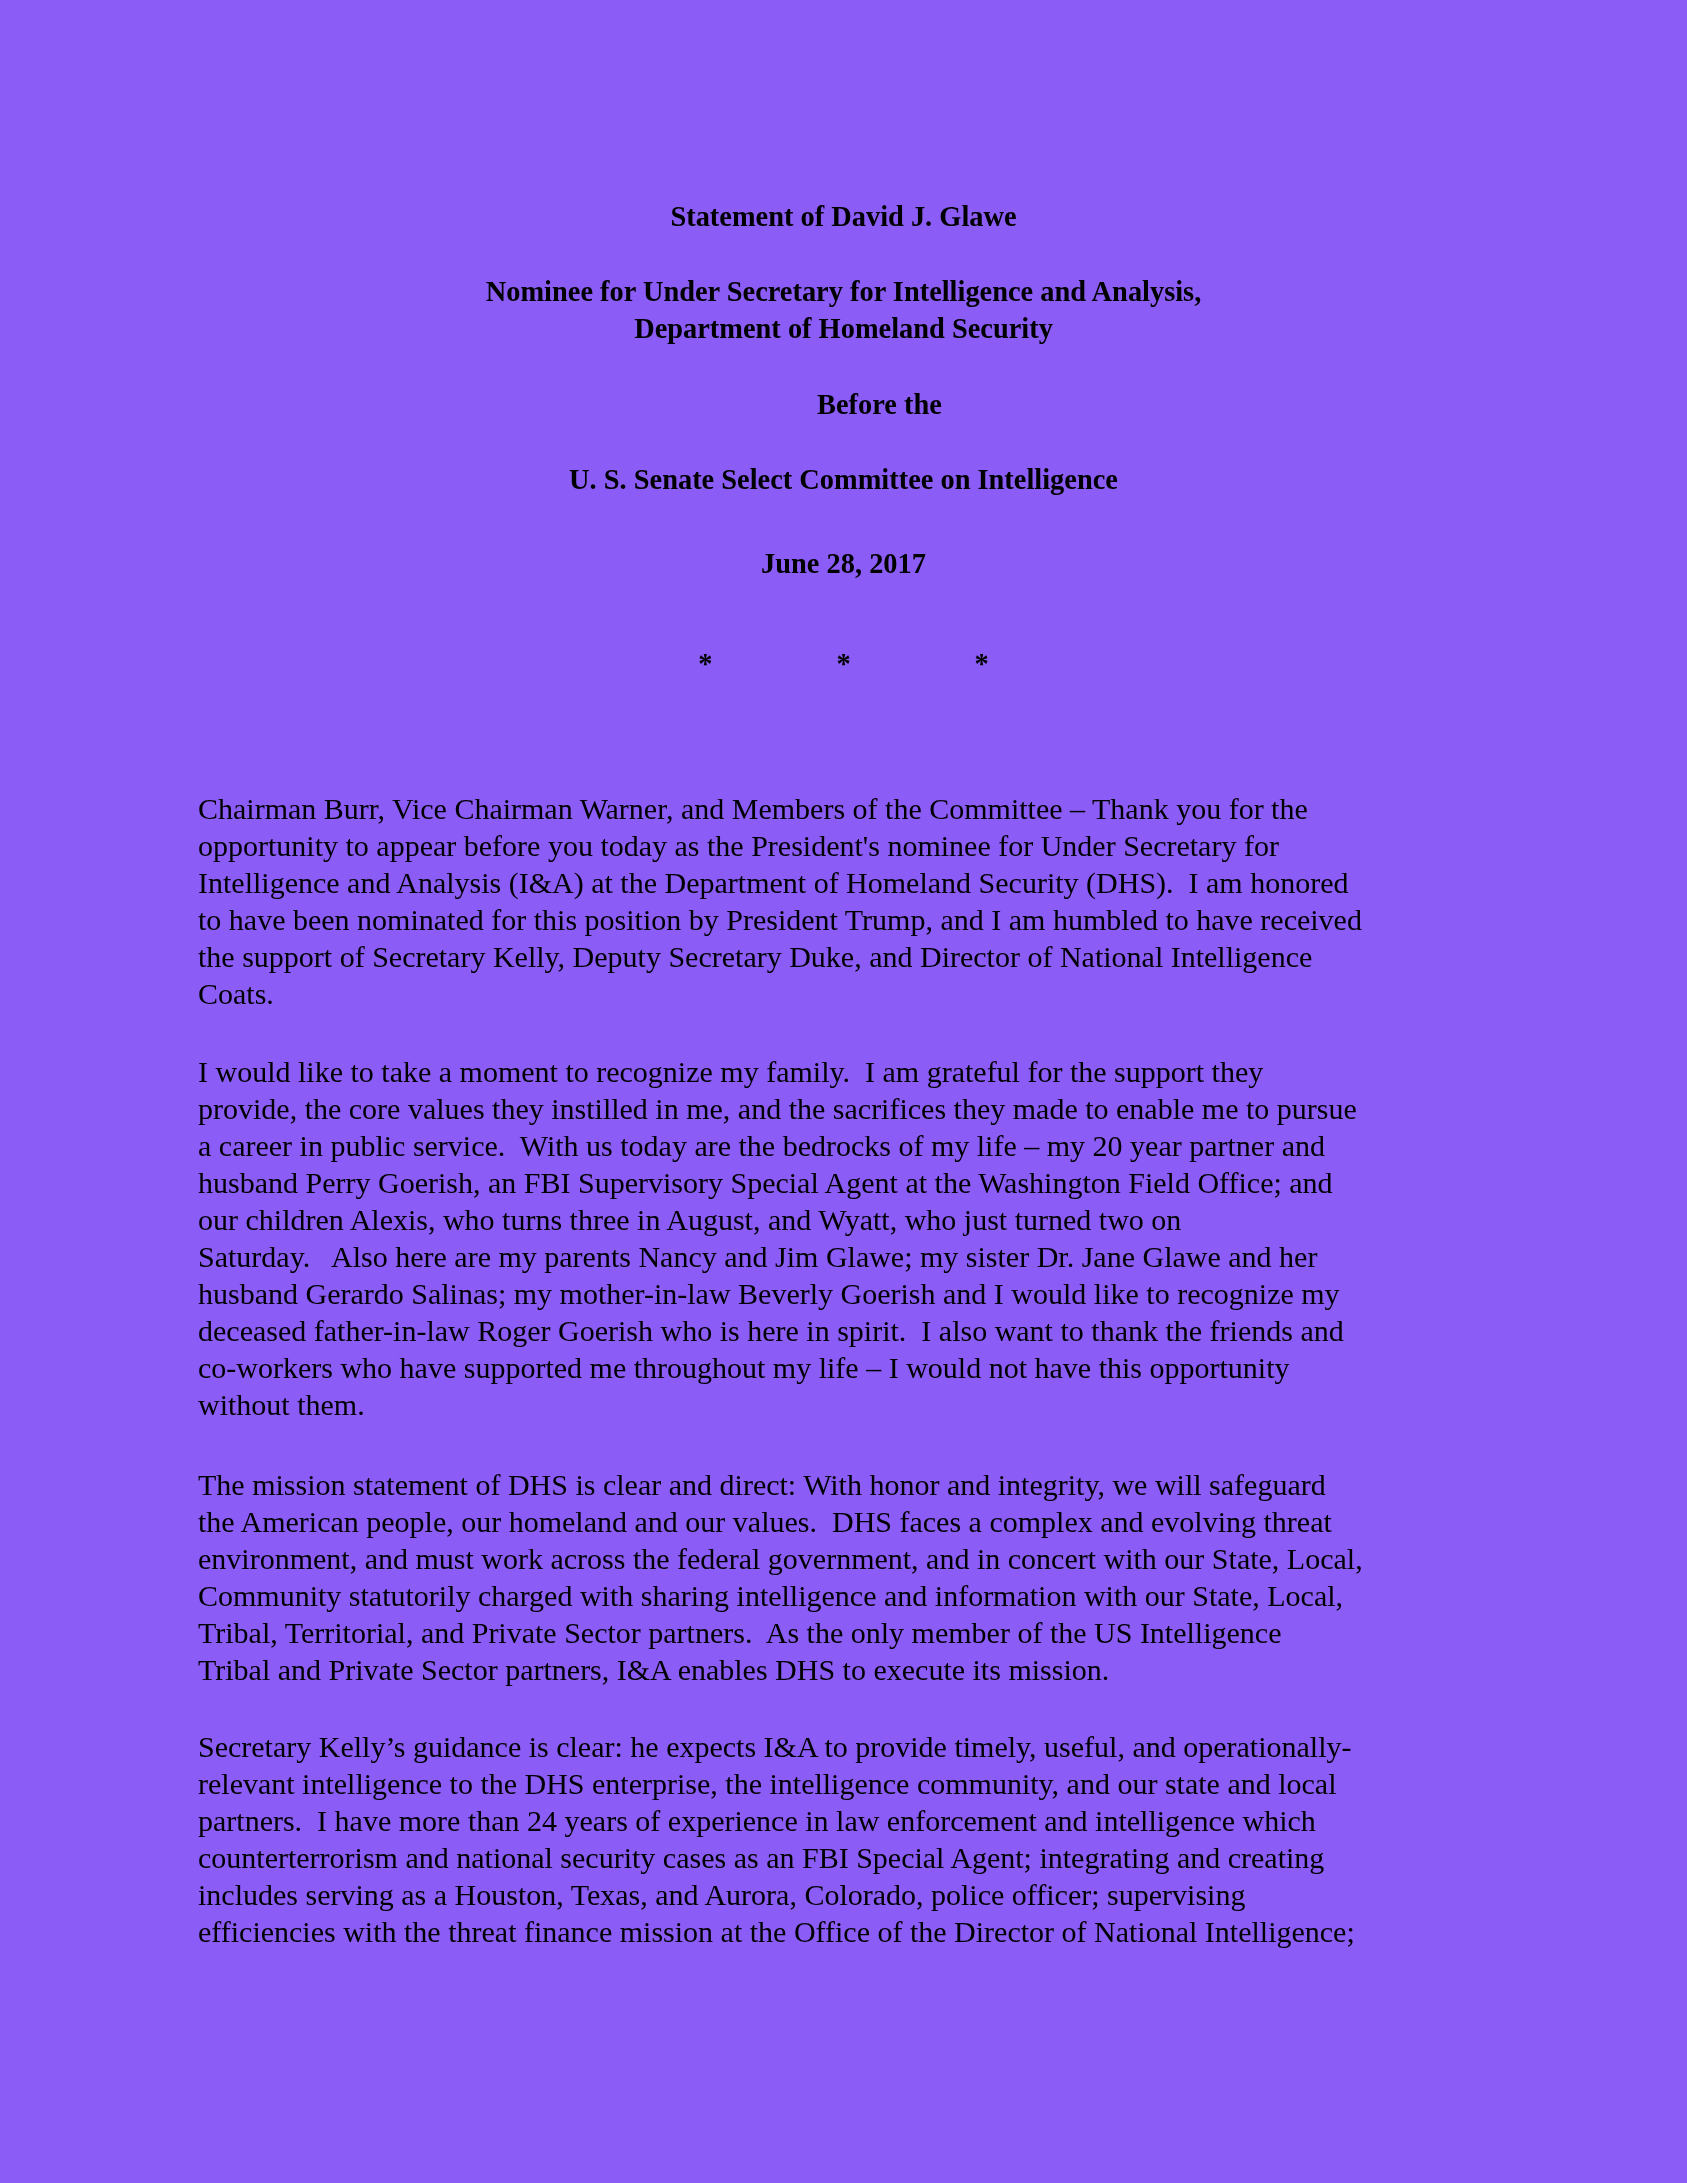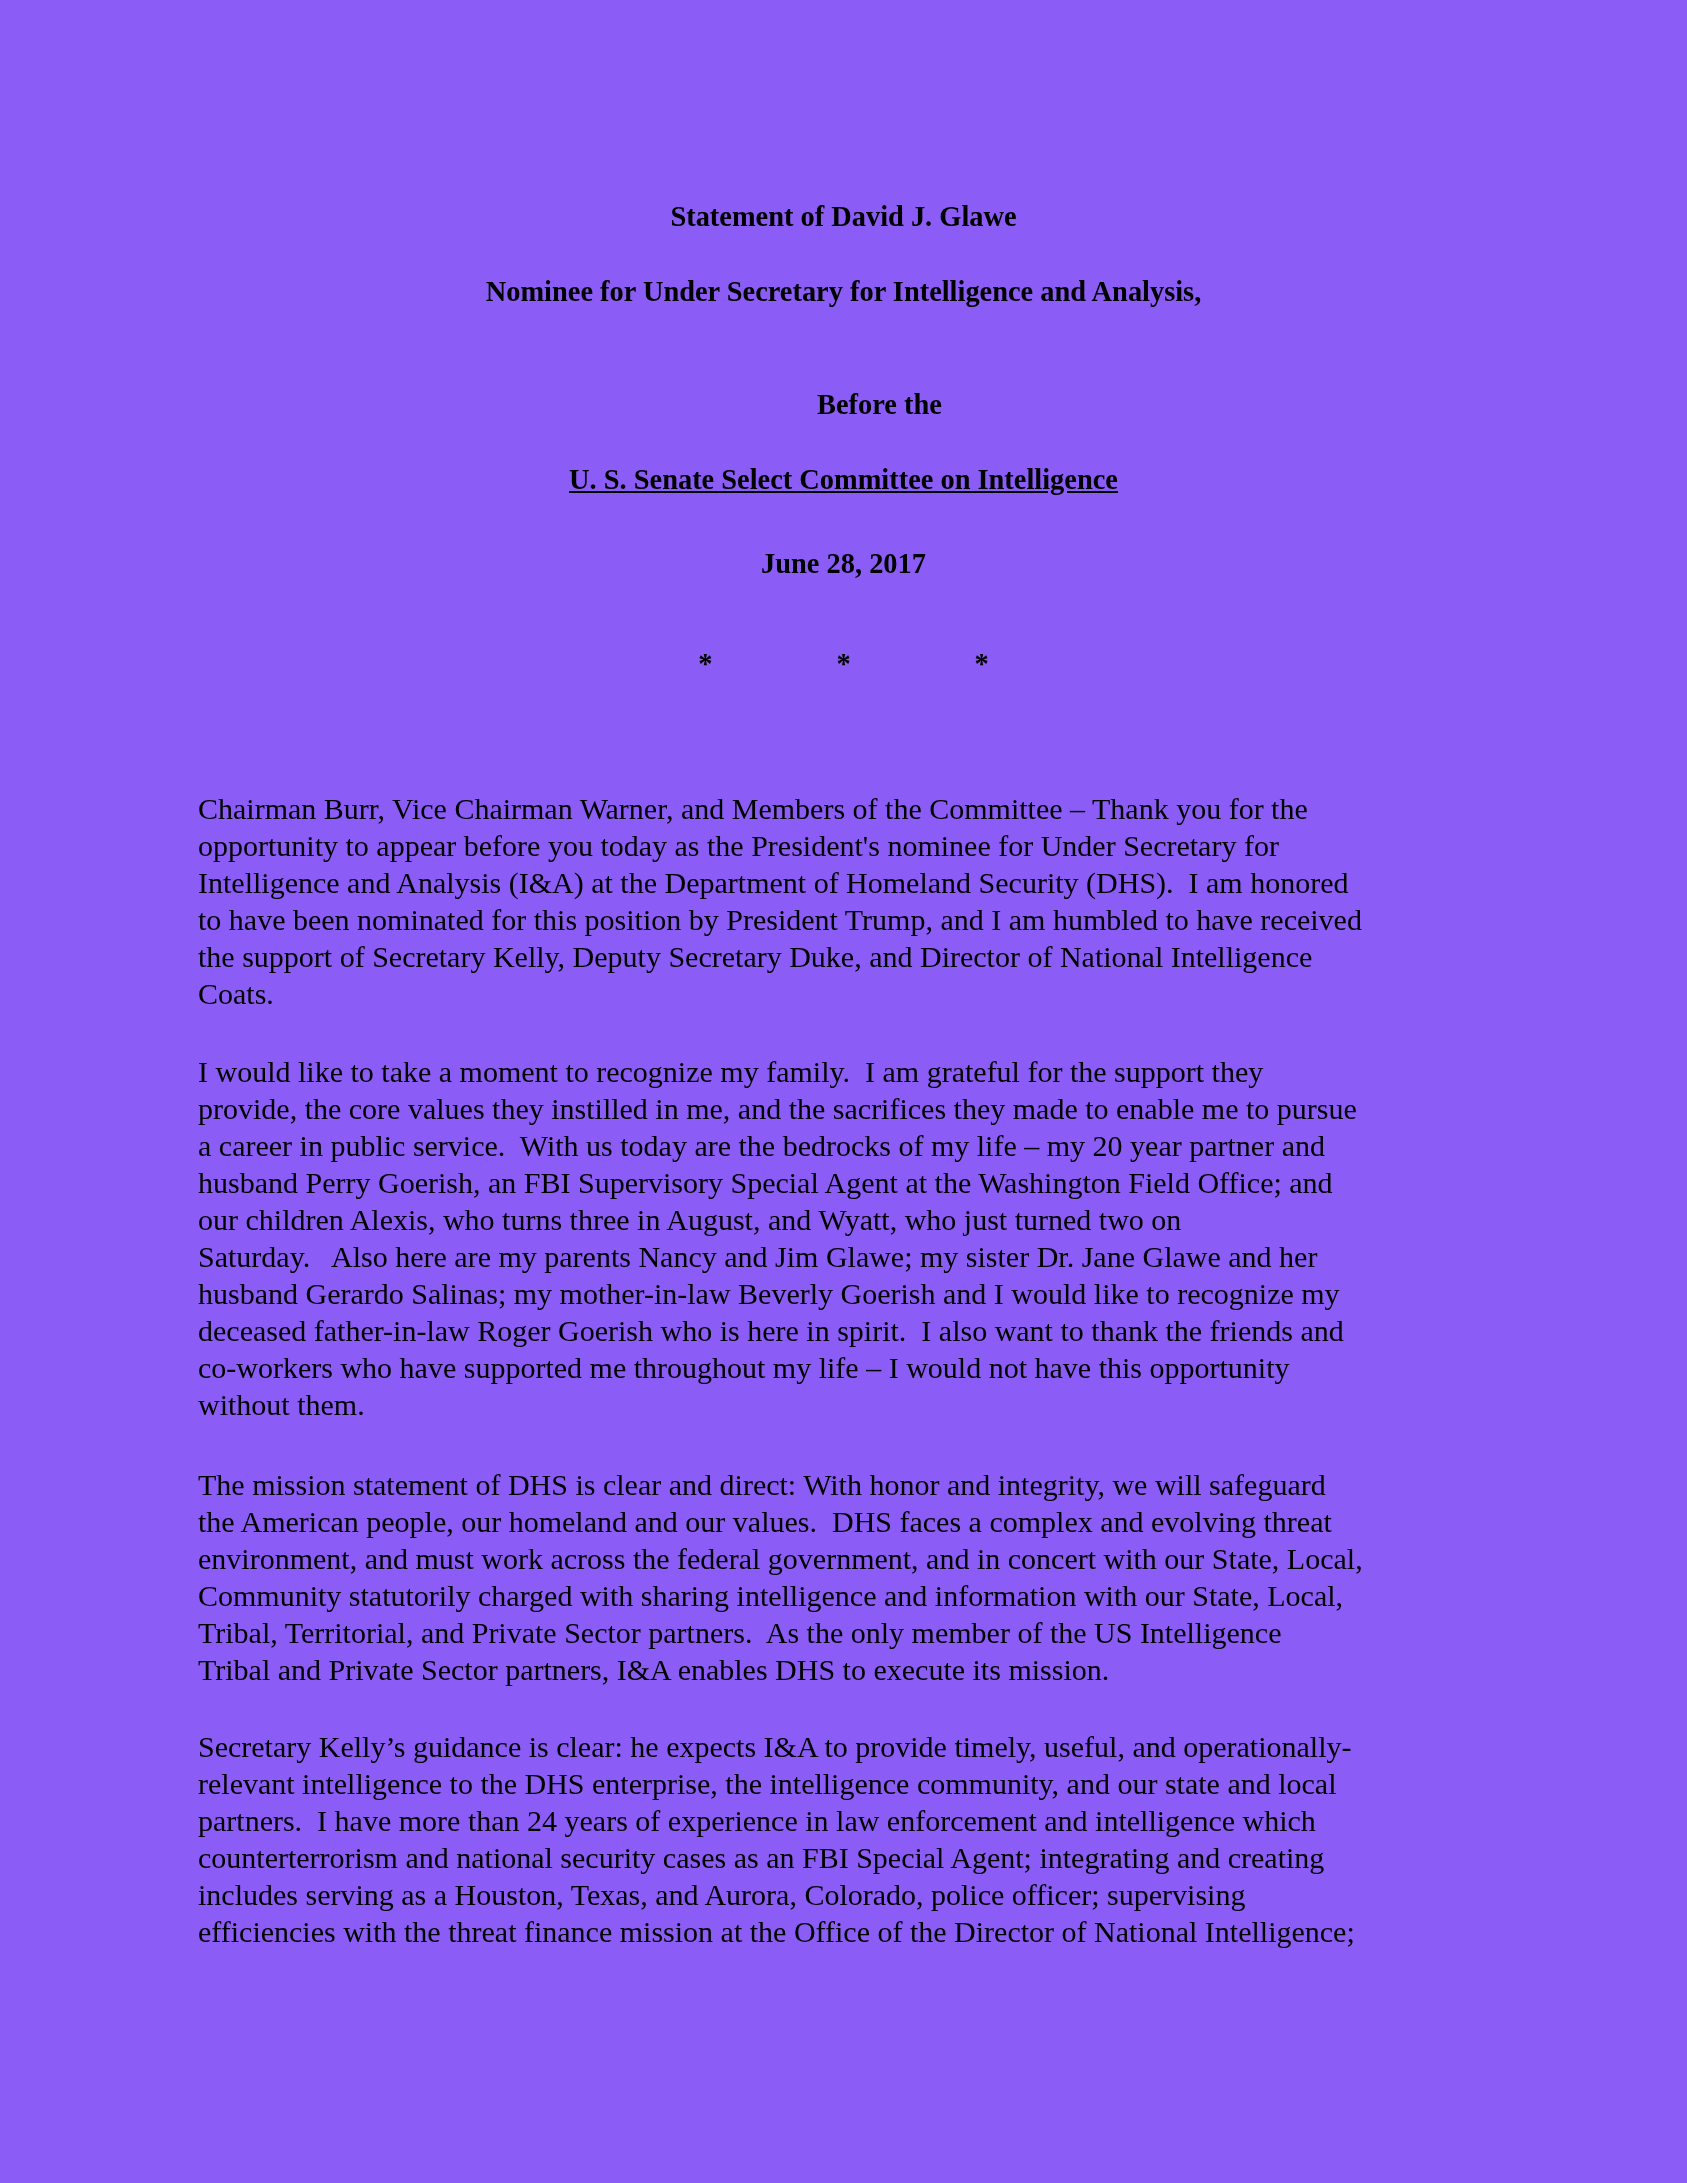--- a/index.html
+++ b/index.html
@@ -60,22 +60,23 @@
       white-space: pre;
     }
   </style>
 </head>
 <body>
 
 <div class="page">
 
   <div class="header-line" style="top:198px;">Statement of David J. Glawe</div>
   <div class="header-line" style="top:273px;">Nominee for Under Secretary for Intelligence and Analysis,</div>
+  <div class="header-line" style="top:310px;">Department of Homeland Security</div>
   <div class="header-line" style="top:386px;padding-left:36px;">Before the</div>
-  <div class="header-line" style="top:461px;text-decoration:underline;">U. S. Senate Select Committee on Intelligence</div>
+  <div class="header-line" style="top:461px;">U. S. Senate Select Committee on Intelligence</div>
   <div class="header-line" style="top:537px;margin-top:8px;">June 28, 2017</div>
 
   <div class="stars">
     <span>*</span>
     <span>*</span>
     <span>*</span>
   </div>
 
   <div class="para" style="top:762px;">
     <span class="line">Chairman Burr, Vice Chairman Warner, and Members of the Committee – Thank you for the</span>

